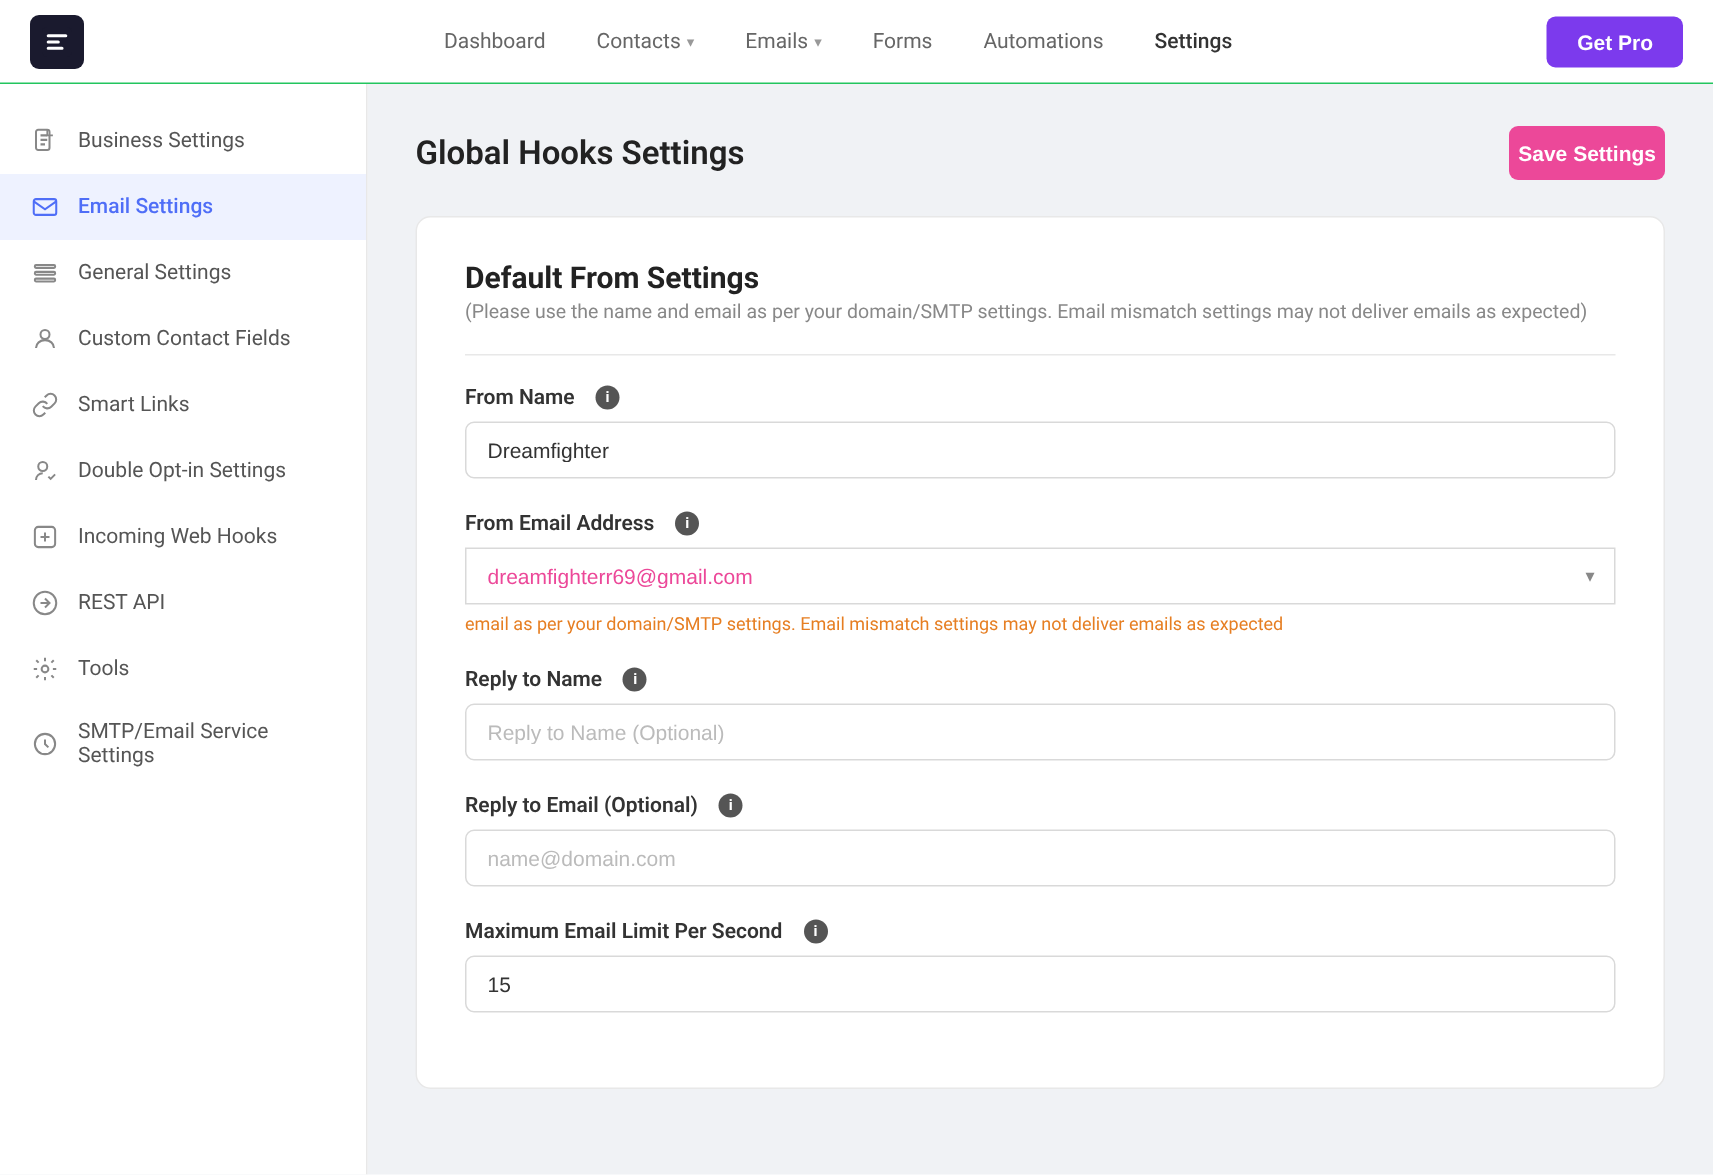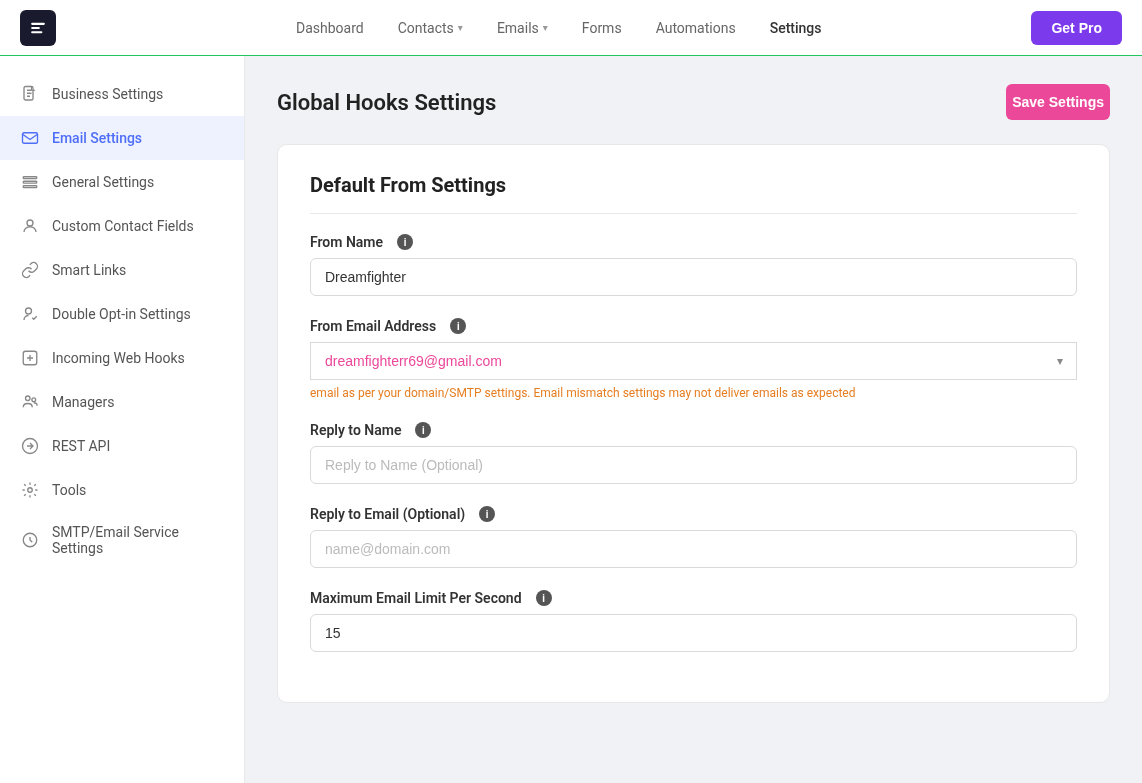--- a/index.html
+++ b/index.html
@@ -315,31 +315,20 @@
     <div class="sidebar-item">
       <span class="icon">
         <svg viewBox="0 0 24 24" fill="none" stroke="#888" stroke-width="1.8">
           <rect x="3" y="3" width="18" height="18" rx="3"></rect>
           <path d="M8 12h8M12 8v8"></path>
         </svg>
       </span>
       <span>Incoming Web Hooks</span>
     </div>
 
-    <div class="sidebar-item">
-      <span class="icon">
-        <svg viewBox="0 0 24 24" fill="none" stroke="#888" stroke-width="1.8">
-          <circle cx="9" cy="7" r="3"></circle>
-          <circle cx="17" cy="9" r="2.5"></circle>
-          <path d="M3 19c0-3 2.7-5 6-5s6 2 6 5"></path>
-          <path d="M17 13c2.5 0 4.5 1.5 4.5 4"></path>
-        </svg>
-      </span>
-      <span>Managers</span>
-    </div>
 
     <div class="sidebar-item">
       <span class="icon">
         <svg viewBox="0 0 24 24" fill="none" stroke="#888" stroke-width="1.8">
           <path d="M12 2a10 10 0 100 20A10 10 0 0012 2z"></path>
           <path d="M8 12h8M12 8l4 4-4 4"></path>
         </svg>
       </span>
       <span>REST API</span>
     </div>
@@ -366,20 +355,21 @@
   </aside>
 
   <main class="main-content">
     <div class="page-header">
       <h1 class="page-title">Global Hooks Settings</h1>
       <button class="save-settings-btn">Save Settings</button>
     </div>
 
     <div class="form-card">
       <div class="section-title">Default From Settings</div>
+      <div class="section-subtitle">(Please use the name and email as per your domain/SMTP settings. Email mismatch settings may not deliver emails as expected)</div>
       <hr class="divider">
 
       <div class="field-group">
         <div class="field-label">
           <span>From Name</span>
           <span class="info-icon">i</span>
         </div>
         <input type="text" class="field-input" value="Dreamfighter" style="">
       </div>
 

